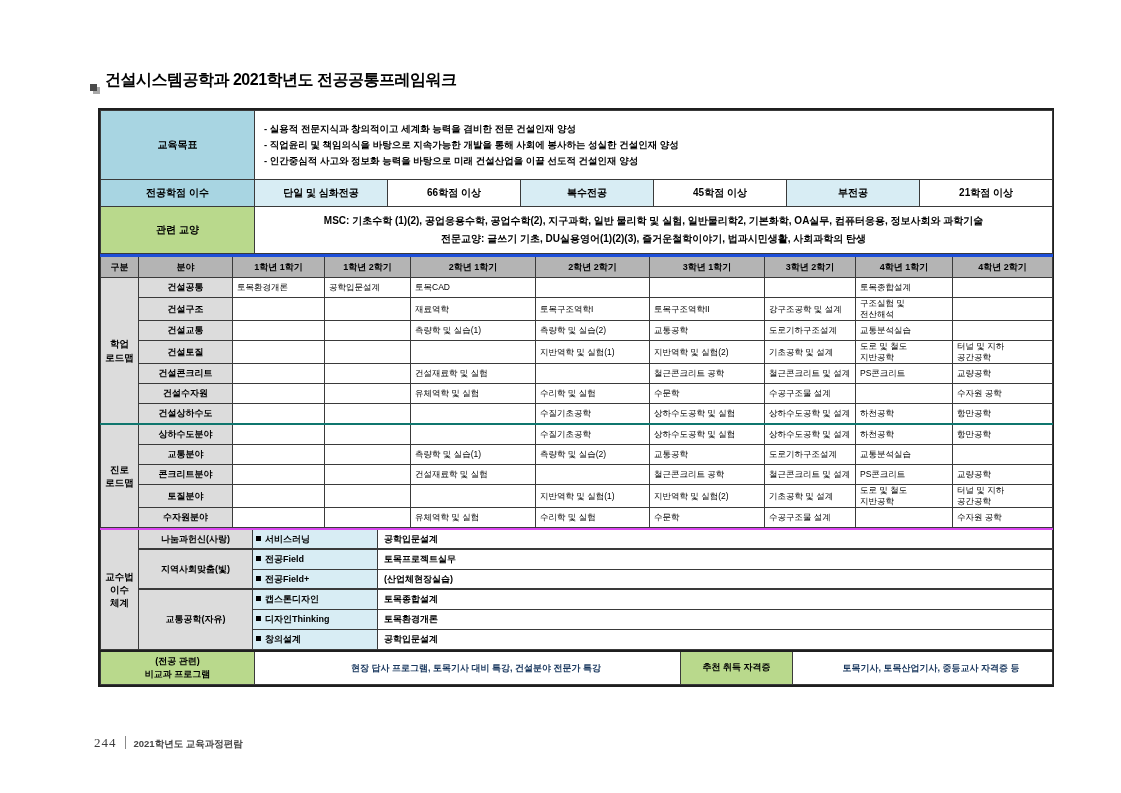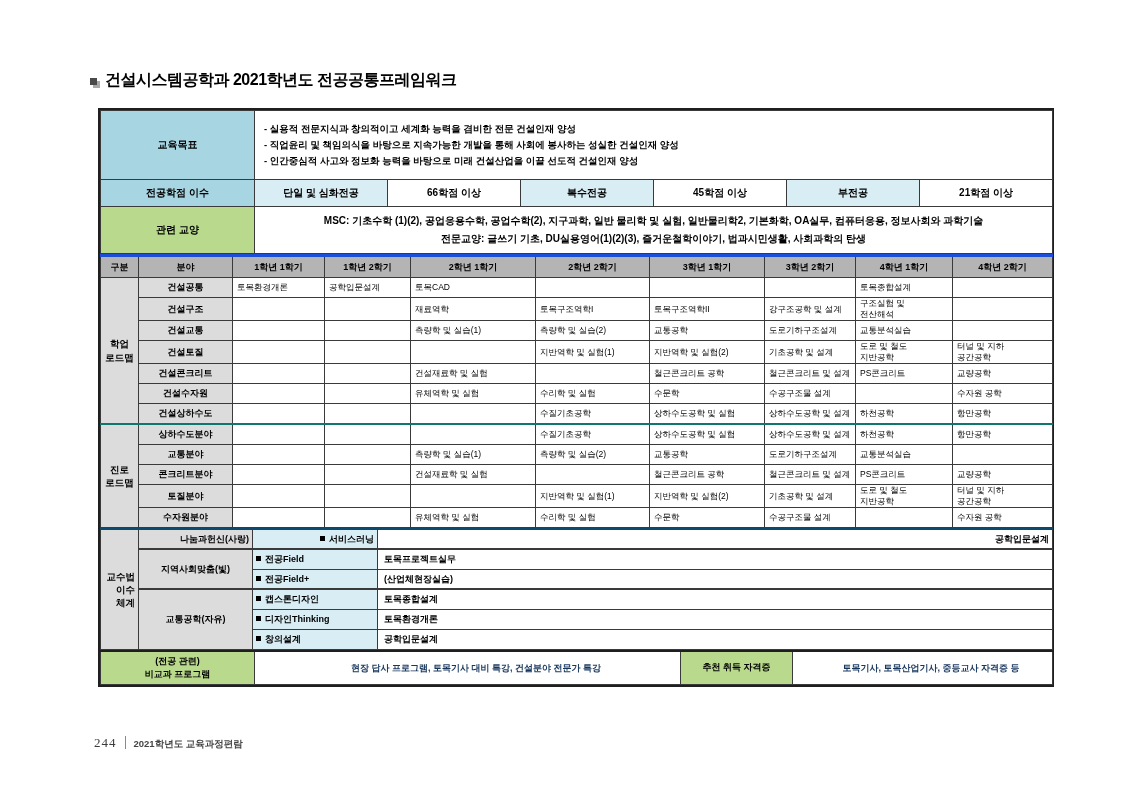--- a/index.html
+++ b/index.html
@@ -4,21 +4,21 @@
 <style>
   html,body{margin:0;padding:0;background:#e9e9e9;}
   .page{
     position:relative;
     width:1121px;height:793px;
     background:#ffffff;
     font-family:"Liberation Sans","DejaVu Sans",sans-serif;
     color:#000;
     overflow:hidden;
   }
-  .title-row{position:absolute;left:90px;top:70px;display:flex;align-items:center;}
+  .title-row{position:absolute;left:90px;top:70px;display:flex;align-items:flex-end;}
   .title-bullet{
     width:7px;height:7px;background:#4a4a4a;display:inline-block;
     box-shadow:3px 3px 0 #a9a9a9;margin-right:8px;margin-top:2px;
   }
   h1.title{font-size:16px;font-weight:bold;margin:0;letter-spacing:-0.5px;}
 
   .frame{position:absolute;left:98px;top:108px;width:952px;border:2px solid #1f1f1f;}
   table{border-collapse:collapse;table-layout:fixed;width:952px;}
   th,td{border:1px solid #3a3a3a;padding:0 3px;vertical-align:middle;overflow:hidden;}
 
@@ -41,21 +41,21 @@
   
   .roadmap th{font-size:9px;font-weight:bold;text-align:center;}
   .roadmap thead th{background:#b4b4b4;height:20px;border-top:3px solid #1d4ed8;}
   .roadmap .kubun{background:#dcdcdc;font-size:9.5px;white-space:pre-line;line-height:1.4;}
   .roadmap .field{background:#dcdcdc;}
   .roadmap td.course{font-size:8.5px;text-align:left;white-space:pre-line;line-height:1.3;padding-left:4px;height:19px;}
   tbody.sect tr:first-child th,tbody.sect tr:first-child td{border-top:2px solid #0f766e;}
 
   
   .pedagogy tr{height:20px;}
-  .pedagogy tr:first-child th,.pedagogy tr:first-child td{border-top:2px solid #0c4a6e;text-align:right;}
+  .pedagogy tr:first-child th,.pedagogy tr:first-child td{border-top:2px solid #d946ef;}
   .pedagogy tr.gstart th,.pedagogy tr.gstart td{border-top-width:2px;}
   .pedagogy .kubun{background:#dcdcdc;font-size:9.5px;font-weight:bold;text-align:center;white-space:pre-line;line-height:1.4;}
   .pedagogy .cat{background:#dcdcdc;font-size:9px;font-weight:bold;text-align:center;}
   .pedagogy td.bullet{background:#d8edf4;font-size:9px;font-weight:bold;text-align:left;padding-left:3px;}
   .pedagogy td.pcourse{font-size:9px;font-weight:bold;text-align:left;padding-left:6px;}
   .sq{display:inline-block;width:5px;height:5px;background:#000;margin-right:4px;vertical-align:1px;}
 
   
   .extra tr{height:34px;}
   .extra th,.extra td{border-top:2px solid #1f1f1f;}

